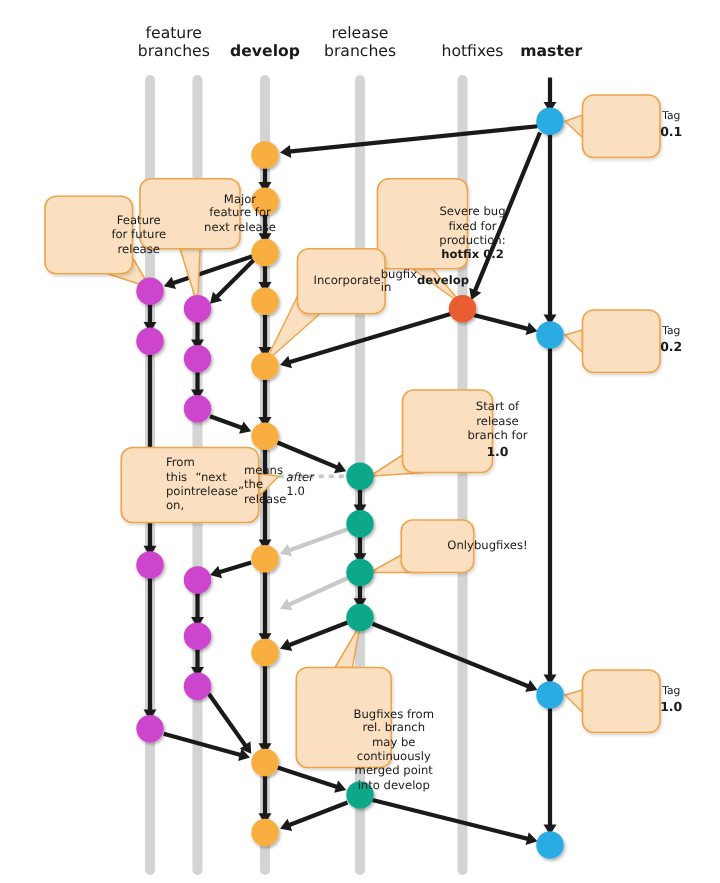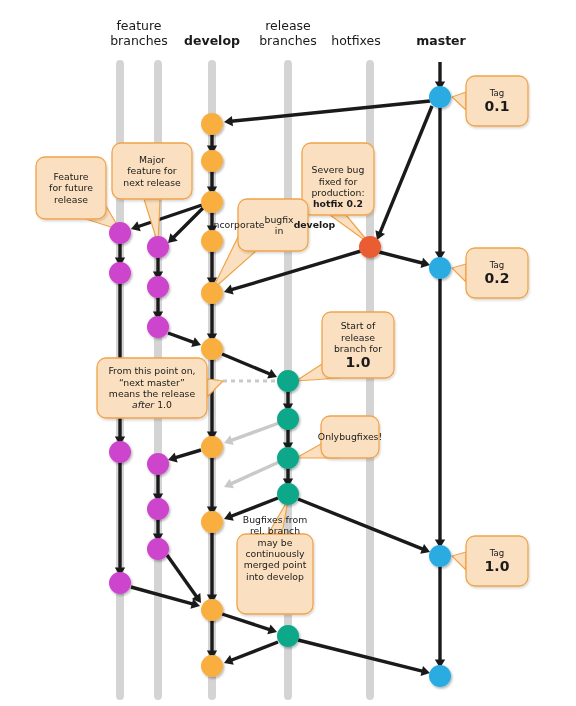--- a/index.html
+++ b/index.html
@@ -2,24 +2,24 @@
 <html><head>
 <meta charset="utf-8">
 <style>
   html,body{margin:0;padding:0;background:#ffffff;}
   body{width:576px;height:706px;overflow:hidden;
        font-family:"DejaVu Sans","Liberation Sans",sans-serif;}
   #stage{position:relative;width:576px;height:706px;}
   svg#canvas{position:absolute;left:0;top:0;width:576px;height:706px;}
   .hdr{position:absolute;text-align:center;font-size:12.5px;color:#1a1a1a;line-height:15px;}
   .hdr.bold{font-weight:bold;}
-  .calloutText{position:absolute;text-align:center;color:#1a1a1a;
-               font-size:9.3px;line-height:11.4px;}
+  .calloutText{position:absolute;color:#1a1a1a;
+               font-size:9.3px;line-height:11.4px;padding-left:40px;}
   .calloutText.tag{font-size:8.6px;line-height:11px;}
-  .calloutText .big{font-size:14px;font-weight:bold;display:block;line-height:15px;}
+  .calloutText .big{font-size:10px;font-weight:bold;display:block;line-height:15px;}
   .calloutText .ital{font-style:italic;margin-top:44px;}
 </style>
 </head>
 <body>
 
 <div id="stage">
   <svg id="canvas" viewBox="0 0 576 706" xmlns="http://www.w3.org/2000/svg">
     <defs>
       <filter id="nodeShadow" x="-60%" y="-60%" width="240%" height="240%">
         <feDropShadow dx="1.2" dy="1.6" stdDeviation="1.1" flood-color="#000000" flood-opacity="0.30"></feDropShadow>
@@ -288,21 +288,21 @@
         <div>feature</div>
         <div>branches</div>
       </div>
       <div class="hdr bold" style="left: 152px; top: 33px; width: 120px;">
         <div>develop</div>
       </div>
       <div class="hdr" style="left: 228px; top: 18px; width: 120px;">
         <div>release</div>
         <div>branches</div>
       </div>
-      <div class="hdr" style="left: 296px; top: 33px; width: 120px;">
+      <div class="hdr" style="left: 318px; top: 33px; width: 120px;">
         <div>hotfixes</div>
       </div>
       <div class="hdr bold" style="left: 381px; top: 33px; width: 120px;">
         <div>master</div>
       </div>
     </div>
   <div id="callout-text-layer">
       <div class="calloutText tag" style="left: 466px; top: 76px; width: 62px; height: 50px; display: flex; flex-direction: column; justify-content: center; align-items: center;">
         <div>Tag</div>
         <div class="big">0.1</div>
@@ -329,37 +329,37 @@
         <div>Severe bug</div>
         <div>fixed for</div>
         <div>production:</div>
         <div style="font-weight: bold;">hotfix 0.2</div>
       </div>
       <div class="calloutText" style="left: 238px; top: 199px; width: 70px; height: 52px; display: flex; flex-direction: row; justify-content: center; align-items: center;">
         <div>Incorporate</div>
         <div>bugfix in</div>
         <div style="font-weight: bold;">develop</div>
       </div>
-      <div class="calloutText" style="left: 97px; top: 358px; width: 110px; height: 60px; display: flex; flex-direction: column; justify-content: center; align-items: center;">
+      <div class="calloutText" style="left: 97px; top: 358px; width: 110px; height: 60px; display: flex; flex-direction: row; justify-content: center; align-items: center;">
         <div>From this point on,</div>
-        <div>“next master”</div>
+        <div>“next release”</div>
         <div>means the release</div>
         <div><span class="ital">after</span> 1.0</div>
       </div>
       <div class="calloutText" style="left: 322px; top: 312px; width: 72px; height: 66px; display: flex; flex-direction: column; justify-content: center; align-items: center;">
         <div>Start of</div>
         <div>release</div>
         <div>branch for</div>
         <div class="big">1.0</div>
       </div>
       <div class="calloutText" style="left: 321px; top: 416px; width: 58px; height: 42px; display: flex; flex-direction: row; justify-content: center; align-items: center;">
         <div>Only</div>
         <div>bugfixes!</div>
       </div>
-      <div class="calloutText" style="left: 237px; top: 508px; width: 76px; height: 80px; display: flex; flex-direction: column; justify-content: center; align-items: center;">
+      <div class="calloutText" style="left: 237px; top: 560px; width: 76px; height: 80px; display: flex; flex-direction: column; justify-content: center; align-items: center;">
         <div>Bugfixes from</div>
         <div>rel. branch</div>
         <div>may be</div>
         <div>continuously</div>
         <div>merged point</div>
         <div>into develop</div>
       </div>
     </div>
 </div>
 

